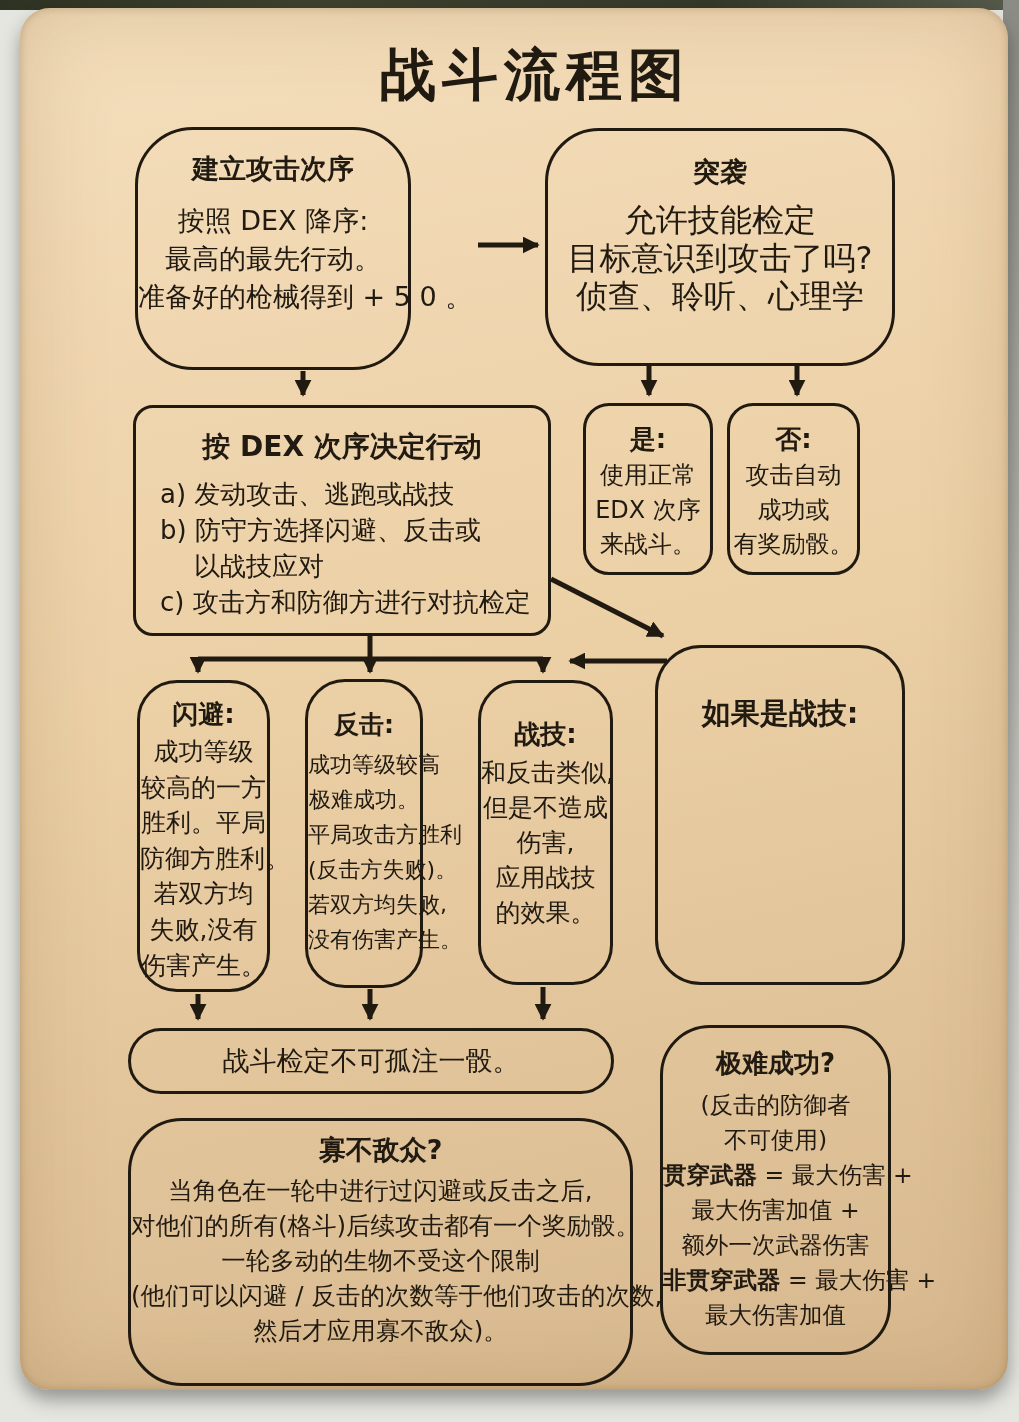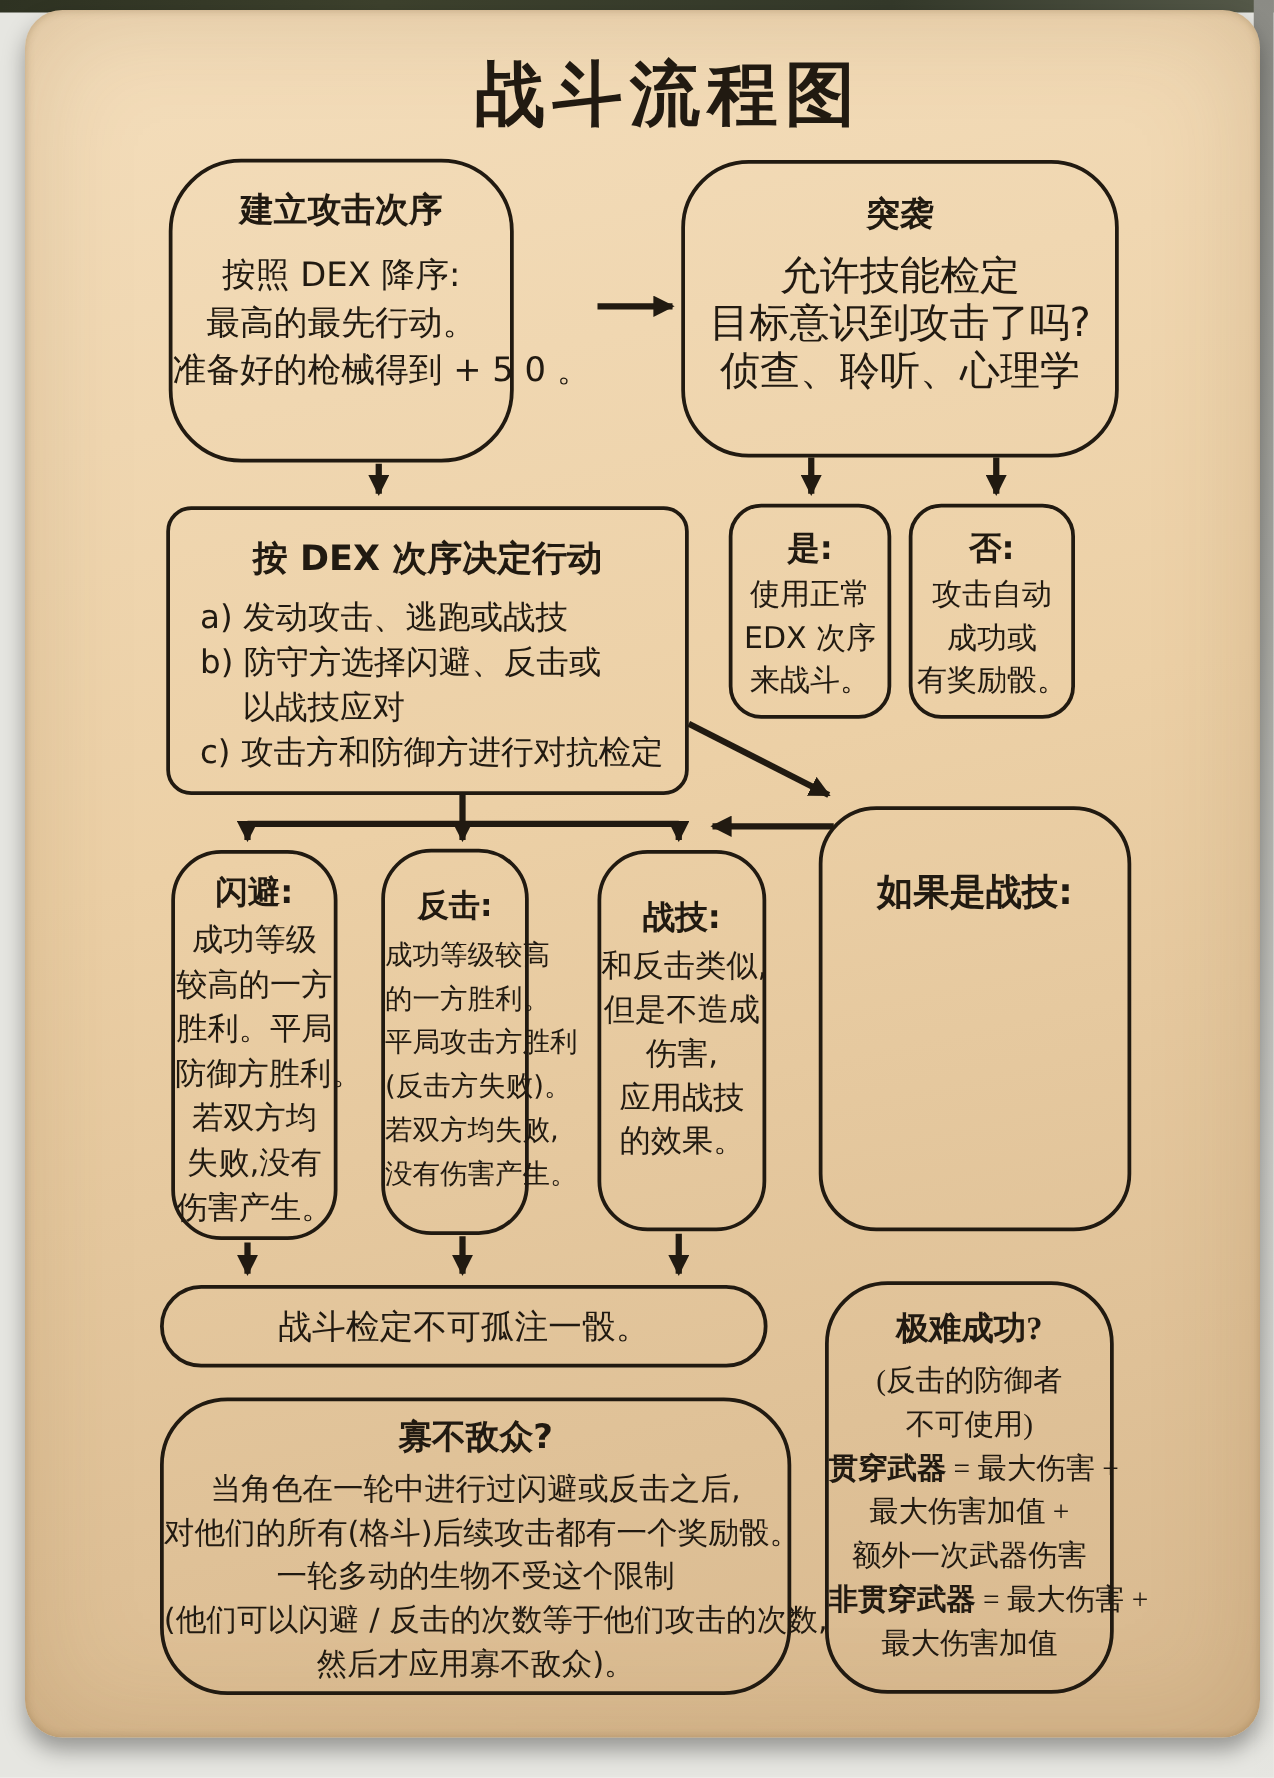--- a/index.html
+++ b/index.html
@@ -69,25 +69,25 @@
   .b-maneuver .bl { font-size:25px; line-height:35px; }
 
   .b-ifman { left:655px; top:645px; width:250px; height:340px; border-radius:46px; padding-top:48px; }
   .b-ifman .bt { font-size:29px; margin-bottom:8px; }
   .b-ifman .bl { font-size:27.5px; line-height:36px; }
 
   .b-nopush { left:128px; top:1028px; width:486px; height:66px; border-radius:33px;
     display:flex; align-items:center; justify-content:center; }
   .b-nopush .bl { font-size:27px; }
 
-  .b-outnum { left:128px; top:1118px; width:505px; height:238px; border-radius:54px; padding-top:12px; }
+  .b-outnum { left:128px; top:1118px; width:505px; height:268px; border-radius:54px; padding-top:12px; }
   .b-outnum .bt { font-size:27px; margin-bottom:6px; }
   .b-outnum .bl { font-size:24.5px; line-height:35px; }
 
-  .b-extreme { left:660px; top:1025px; width:231px; height:330px; border-radius:50px; padding-top:18px;font-family:Liberation Serif, serif; }
+  .b-extreme { left:660px; top:1025px; width:231px; height:330px; border-radius:50px; padding-top:18px; }
   .b-extreme .bt { font-size:26px; margin-bottom:8px; }
   .b-extreme .bl { font-size:23.5px; line-height:35px; }
   .b-extreme .formula .lbl { font-weight:700; }
 </style>
 </head>
 <body>
 
 <div class="stage">
   <div class="strip-top"></div>
   <div class="strip-right"></div>
@@ -172,21 +172,21 @@
         <div class="bl">若双方均</div>
         <div class="bl">失败,没有</div>
         <div class="bl">伤害产生。</div>
       </div>
   </div>
 
   <div class="box b-counter">
     <div class="bt">反击:</div>
     <div class="bls">
         <div class="bl">成功等级较高</div>
-        <div class="bl">的一方胜利。</div>
+        <div class="bl">极难成功。</div>
         <div class="bl">平局攻击方胜利</div>
         <div class="bl">(反击方失败)。</div>
         <div class="bl">若双方均失败,</div>
         <div class="bl">没有伤害产生。</div>
       </div>
   </div>
 
   <div class="box b-maneuver">
     <div class="bt">战技:</div>
     <div class="bls">

